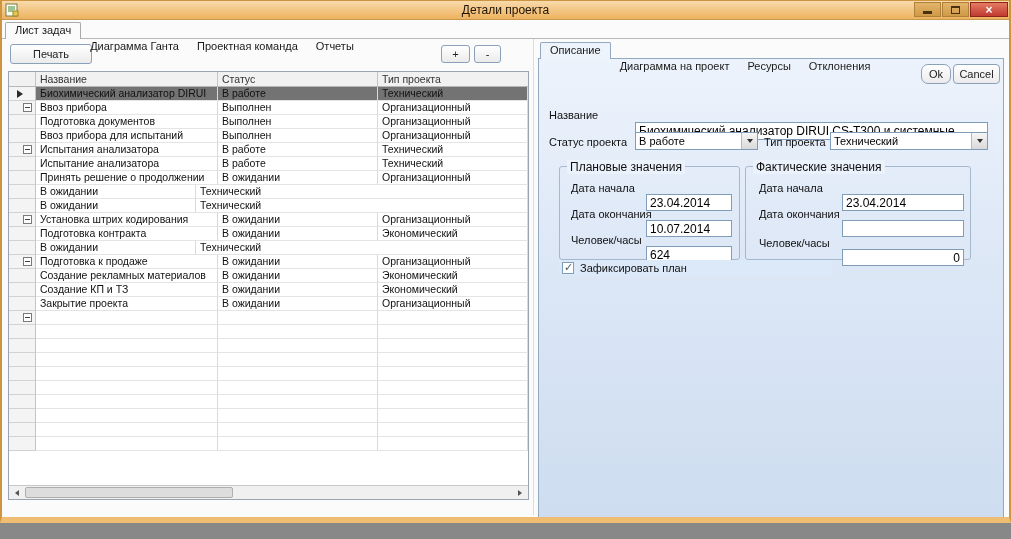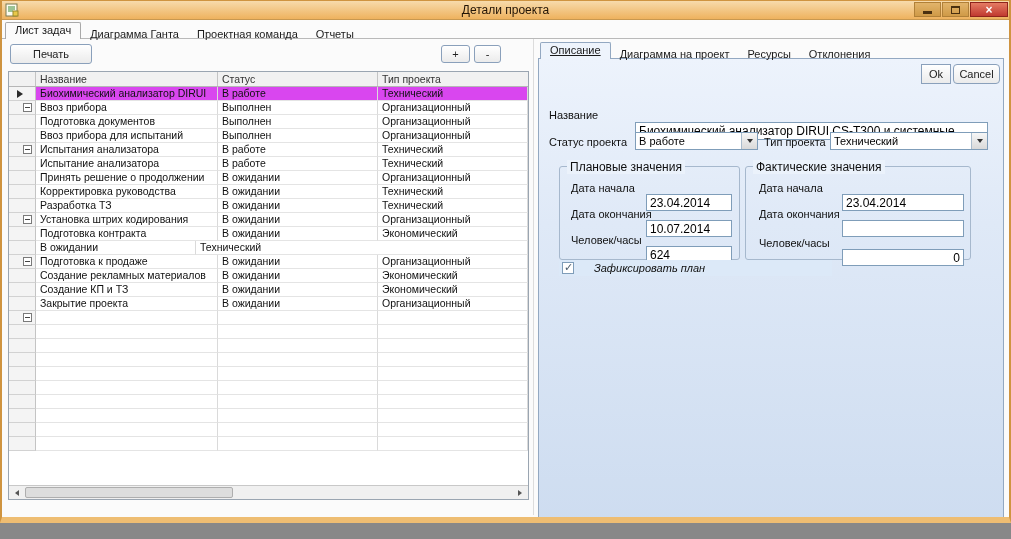--- a/index.html
+++ b/index.html
@@ -17,21 +17,21 @@
   .win-controls { position:absolute; right:3px; top:2px; display:flex; gap:1px; z-index:21; }
   .wbtn { width:27px; height:15px; display:flex; align-items:center; justify-content:center;
           background:linear-gradient(#e2b46b,#cf9a47); border:1px solid #b08038; cursor:pointer; }
   .wbtn.close { width:38px; background:linear-gradient(#e57b63,#c03a30); border-color:#8f241c;
                 color:#fff; font-size:12px; font-weight:bold; line-height:12px; }
   .g-min { width:9px; height:3px; background:#4a3010; margin-top:6px; }
   .g-max { width:9px; height:8px; border:1px solid #4a3010; border-top:2px solid #4a3010; background:transparent; }
 
   
   .main-tabstrip { position:absolute; left:5px; top:22px; height:17px; display:flex; z-index:6; }
-  .tab { height:16px; line-height:15px; padding:0 9px; font-size:11px; color:#1a1a1a; margin-top:5px; cursor:pointer; white-space:nowrap; }
+  .tab { height:16px; line-height:15px; padding:0 9px; font-size:11px; color:#1a1a1a; margin-top:17px; cursor:pointer; white-space:nowrap; }
   .tab.active { height:17px; margin-top:0; background:#fbfbfb; border:1px solid #a9a9a9; border-bottom:none; border-radius:2px 2px 0 0; }
   .tabline { position:absolute; left:2px; right:2px; top:38px; border-top:1px solid #b9b9b9; z-index:5; }
   .vsplit { position:absolute; left:533px; top:39px; bottom:8px; width:1px; background:#dcdcdc; }
 
   
   .btn { position:absolute; background:linear-gradient(#ffffff,#ebebeb); border:1px solid #8aa0bb;
          border-radius:3px; font-size:11px; color:#222; display:flex; align-items:center; justify-content:center; cursor:pointer; }
   .btn.print { left:10px; top:44px; width:82px; height:20px; }
   .btn.plus  { left:441px; top:45px; width:29px; height:18px; }
   .btn.minus { left:474px; top:45px; width:27px; height:18px; }
@@ -42,42 +42,42 @@
   .hcell { font-size:10.5px; color:#333; padding:1px 4px; border-right:1px solid #c4c4c4; white-space:nowrap; overflow:hidden; }
   .selcol { width:27px; flex:0 0 27px; }
   .colname { width:182px; flex:0 0 182px; }
   .colstatus { width:160px; flex:0 0 160px; }
   .coltype { flex:1 1 auto; border-right:none; }
   .grid-body { position:absolute; top:15px; left:0; right:0; bottom:14px; overflow:hidden; background:#fff; }
   .trow { display:flex; height:14px; cursor:default; }
   .cell { font-size:10.5px; line-height:13px; padding:0 4px; border-right:1px solid #dadada;
           border-bottom:1px solid #e4e4e4; white-space:nowrap; overflow:hidden; color:#111; }
   .cell.selcol { background:#f4f4f4; border-right:1px solid #c4c4c4; border-bottom:1px solid #d2d2d2; position:relative; }
-  .trow.selected .cell:not(.selcol) { background:#d946ef; }
+  .trow.selected .cell:not(.selcol) { background:#737373; }
   .row-arrow { position:absolute; left:8px; top:3px; width:0; height:0;
                border-left:6px solid #2a2a2a; border-top:4px solid transparent; border-bottom:4px solid transparent; }
   .tree-box { position:absolute; right:3px; top:2px; width:9px; height:9px; border:1px solid #7a7a7a; background:#fff; }
   .tree-box::after { content:""; position:absolute; left:1px; top:3px; width:5px; height:1px; background:#444; }
 
   
   .hscroll { position:absolute; left:0; right:0; bottom:0; height:14px; background:#f0f0f0;
              border-top:1px solid #c8c8c8; display:flex; align-items:center; }
   .sb-arrow { width:16px; height:13px; display:flex; align-items:center; justify-content:center; background:#f0f0f0; cursor:pointer; }
   .sb-arrow.right { margin-left:auto; }
   .tri-l { width:0; height:0; border-top:3px solid transparent; border-bottom:3px solid transparent; border-right:4px solid #555; }
   .tri-r { width:0; height:0; border-top:3px solid transparent; border-bottom:3px solid transparent; border-left:4px solid #555; }
   .sb-thumb { width:208px; height:11px; background:#dddddd; border:1px solid #aeaeae; border-radius:2px; cursor:grab; }
 
   
   .right-tabstrip { position:absolute; left:540px; top:42px; height:17px; display:flex; z-index:7; }
-  .right-tabstrip .tab.active { background:#eef4fc; border:1px solid #93a8c1; border-bottom:none;text-decoration:underline; }
+  .right-tabstrip .tab.active { background:#eef4fc; border:1px solid #93a8c1; border-bottom:none; }
   .panel { position:absolute; left:538px; top:58px; width:466px; height:473px; border:1px solid #93a8c1;
            background:linear-gradient(180deg,#edf3fc 0%, #dfe9f7 35%, #cddcf0 100%); z-index:4; }
 
-  .btn.ok { left:382px; top:5px; width:30px; height:20px; border-radius:0; }
+  .btn.ok { left:382px; top:5px; width:30px; height:20px; border-radius:7px; }
   .btn.cancel { left:414px; top:5px; width:47px; height:20px; border-radius:4px; }
   .panel .btn { position:absolute; }
 
   .lbl { position:absolute; font-size:11px; color:#101010; white-space:nowrap; }
   .lbl-name { left:10px; top:50px; }
   .lbl-status { left:10px; top:77px; }
   .lbl-type { left:225px; top:77px; }
 
   .txt { position:absolute; border:1px solid #7f9db9; background:#fff; font-size:12px; padding:1px 3px; color:#000;margin-top:16px; }
   .name-input { left:96px; top:47px; width:353px; height:18px; }
@@ -101,21 +101,21 @@
   .p-end-lbl   { left:11px; top:41px; } .p-end-inp   { left:86px; top:37px; width:86px; }
   .p-hours-lbl { left:11px; top:67px; } .p-hours-inp { left:86px; top:63px; width:86px; }
 
   .a-start-lbl { left:13px; top:15px; } .a-start-inp { left:96px; top:11px; width:122px; }
   .a-end-lbl   { left:13px; top:41px; } .a-end-inp   { left:96px; top:37px; width:122px; }
   .a-hours-lbl { left:13px; top:70px; } .a-hours-inp { left:96px; top:66px; width:122px; text-align:right; }
 
   .checkrow { position:absolute; left:20px; top:201px; width:273px; height:16px; background:#dce9f8; display:flex; align-items:center; cursor:pointer; }
   .cb { width:12px; height:12px; border:1px solid #7f9db9; background:#fff; margin-left:3px; position:relative; }
   .cb.checked::after { content:"\2713"; position:absolute; left:1px; top:-2px; font-size:11px; color:#4a5a6a; }
-  .checkrow .cr-label { font-size:11px; margin-left:20px; color:#101010;font-style:italic; }
+  .checkrow .cr-label { font-size:11px; margin-left:6px; color:#101010; }
 </style>
 </head>
 <body>
 
 <div class="window">
 
   <div class="titlebar">
     <div class="app-icon">
       <svg width="14" height="14">
         <rect x="1" y="1" width="11" height="12" fill="#fdfdf0" stroke="#7a7a52"></rect>
@@ -199,27 +199,25 @@
           <div class="cell coltype">Технический</div>
         </div>
         <div class="trow">
           <div class="cell selcol"></div>
           <div class="cell colname">Принять решение о продолжении</div>
           <div class="cell colstatus">В ожидании</div>
           <div class="cell coltype">Организационный</div>
         </div>
         <div class="trow">
           <div class="cell selcol"></div>
-          <div class="cell colname">Корректировка руководства</div>
-          <div class="cell colstatus">В ожидании</div>
-          <div class="cell coltype">Технический</div>
-        </div>
-        <div class="trow">
-          <div class="cell selcol"></div>
-          <div class="cell colname">Разработка ТЗ</div>
+          <div class="cell colstatus">В ожидании</div>
+          <div class="cell coltype">Технический</div>
+        </div>
+        <div class="trow">
+          <div class="cell selcol"></div>
           <div class="cell colstatus">В ожидании</div>
           <div class="cell coltype">Технический</div>
         </div>
         <div class="trow">
           <div class="cell selcol">
             <div class="tree-box"></div>
           </div>
           <div class="cell colname">Установка штрих кодирования</div>
           <div class="cell colstatus">В ожидании</div>
           <div class="cell coltype">Организационный</div>

